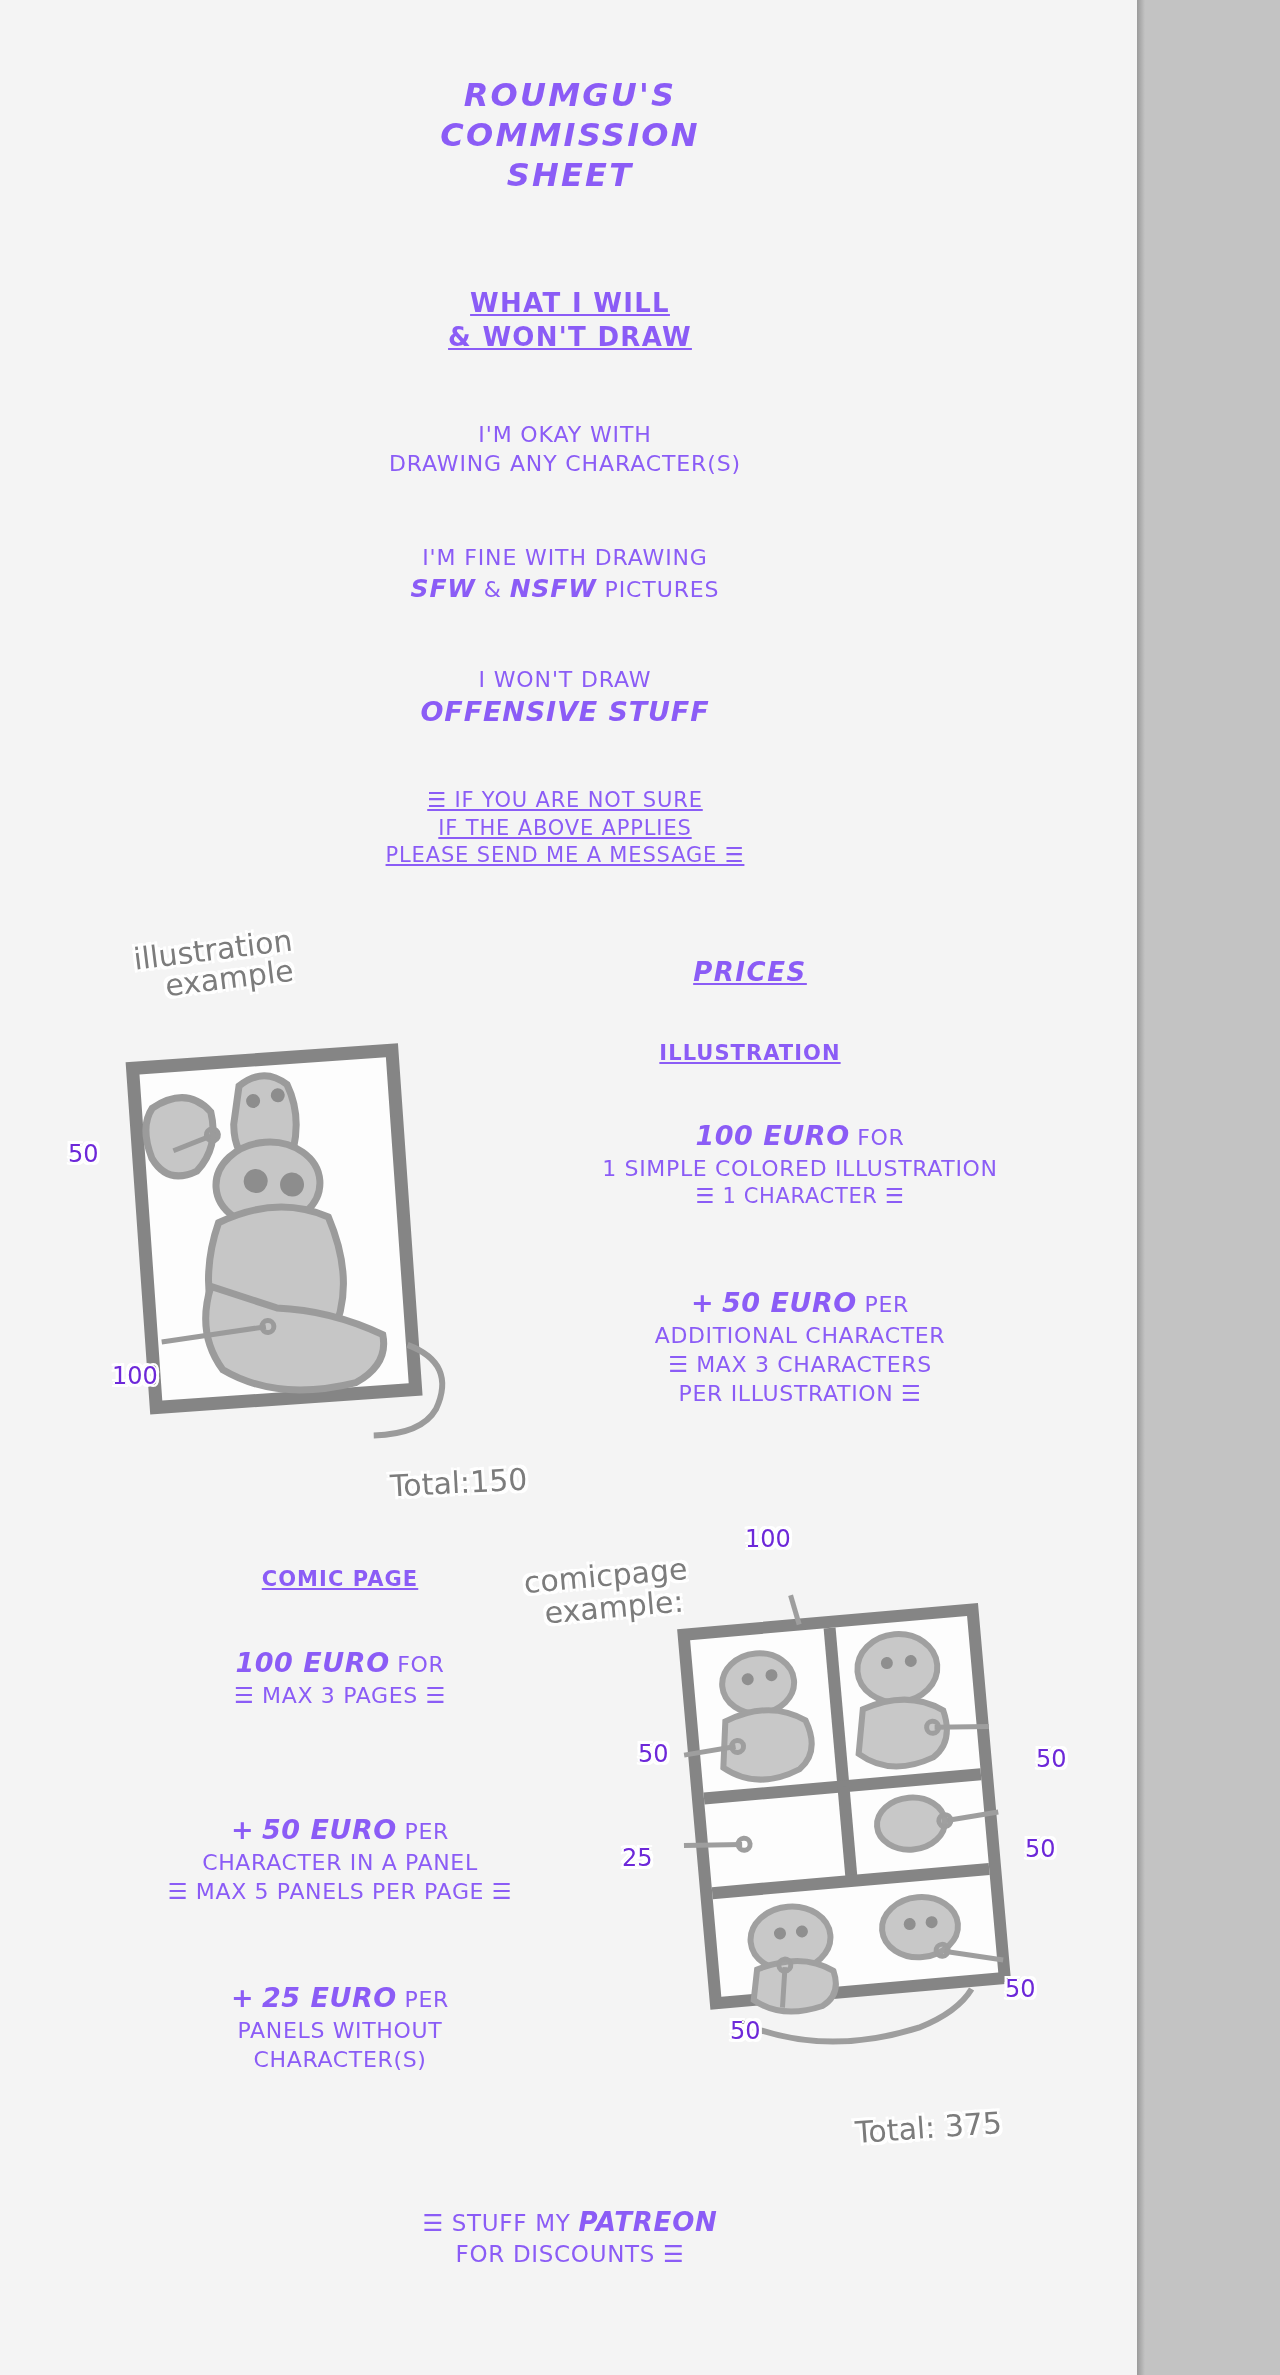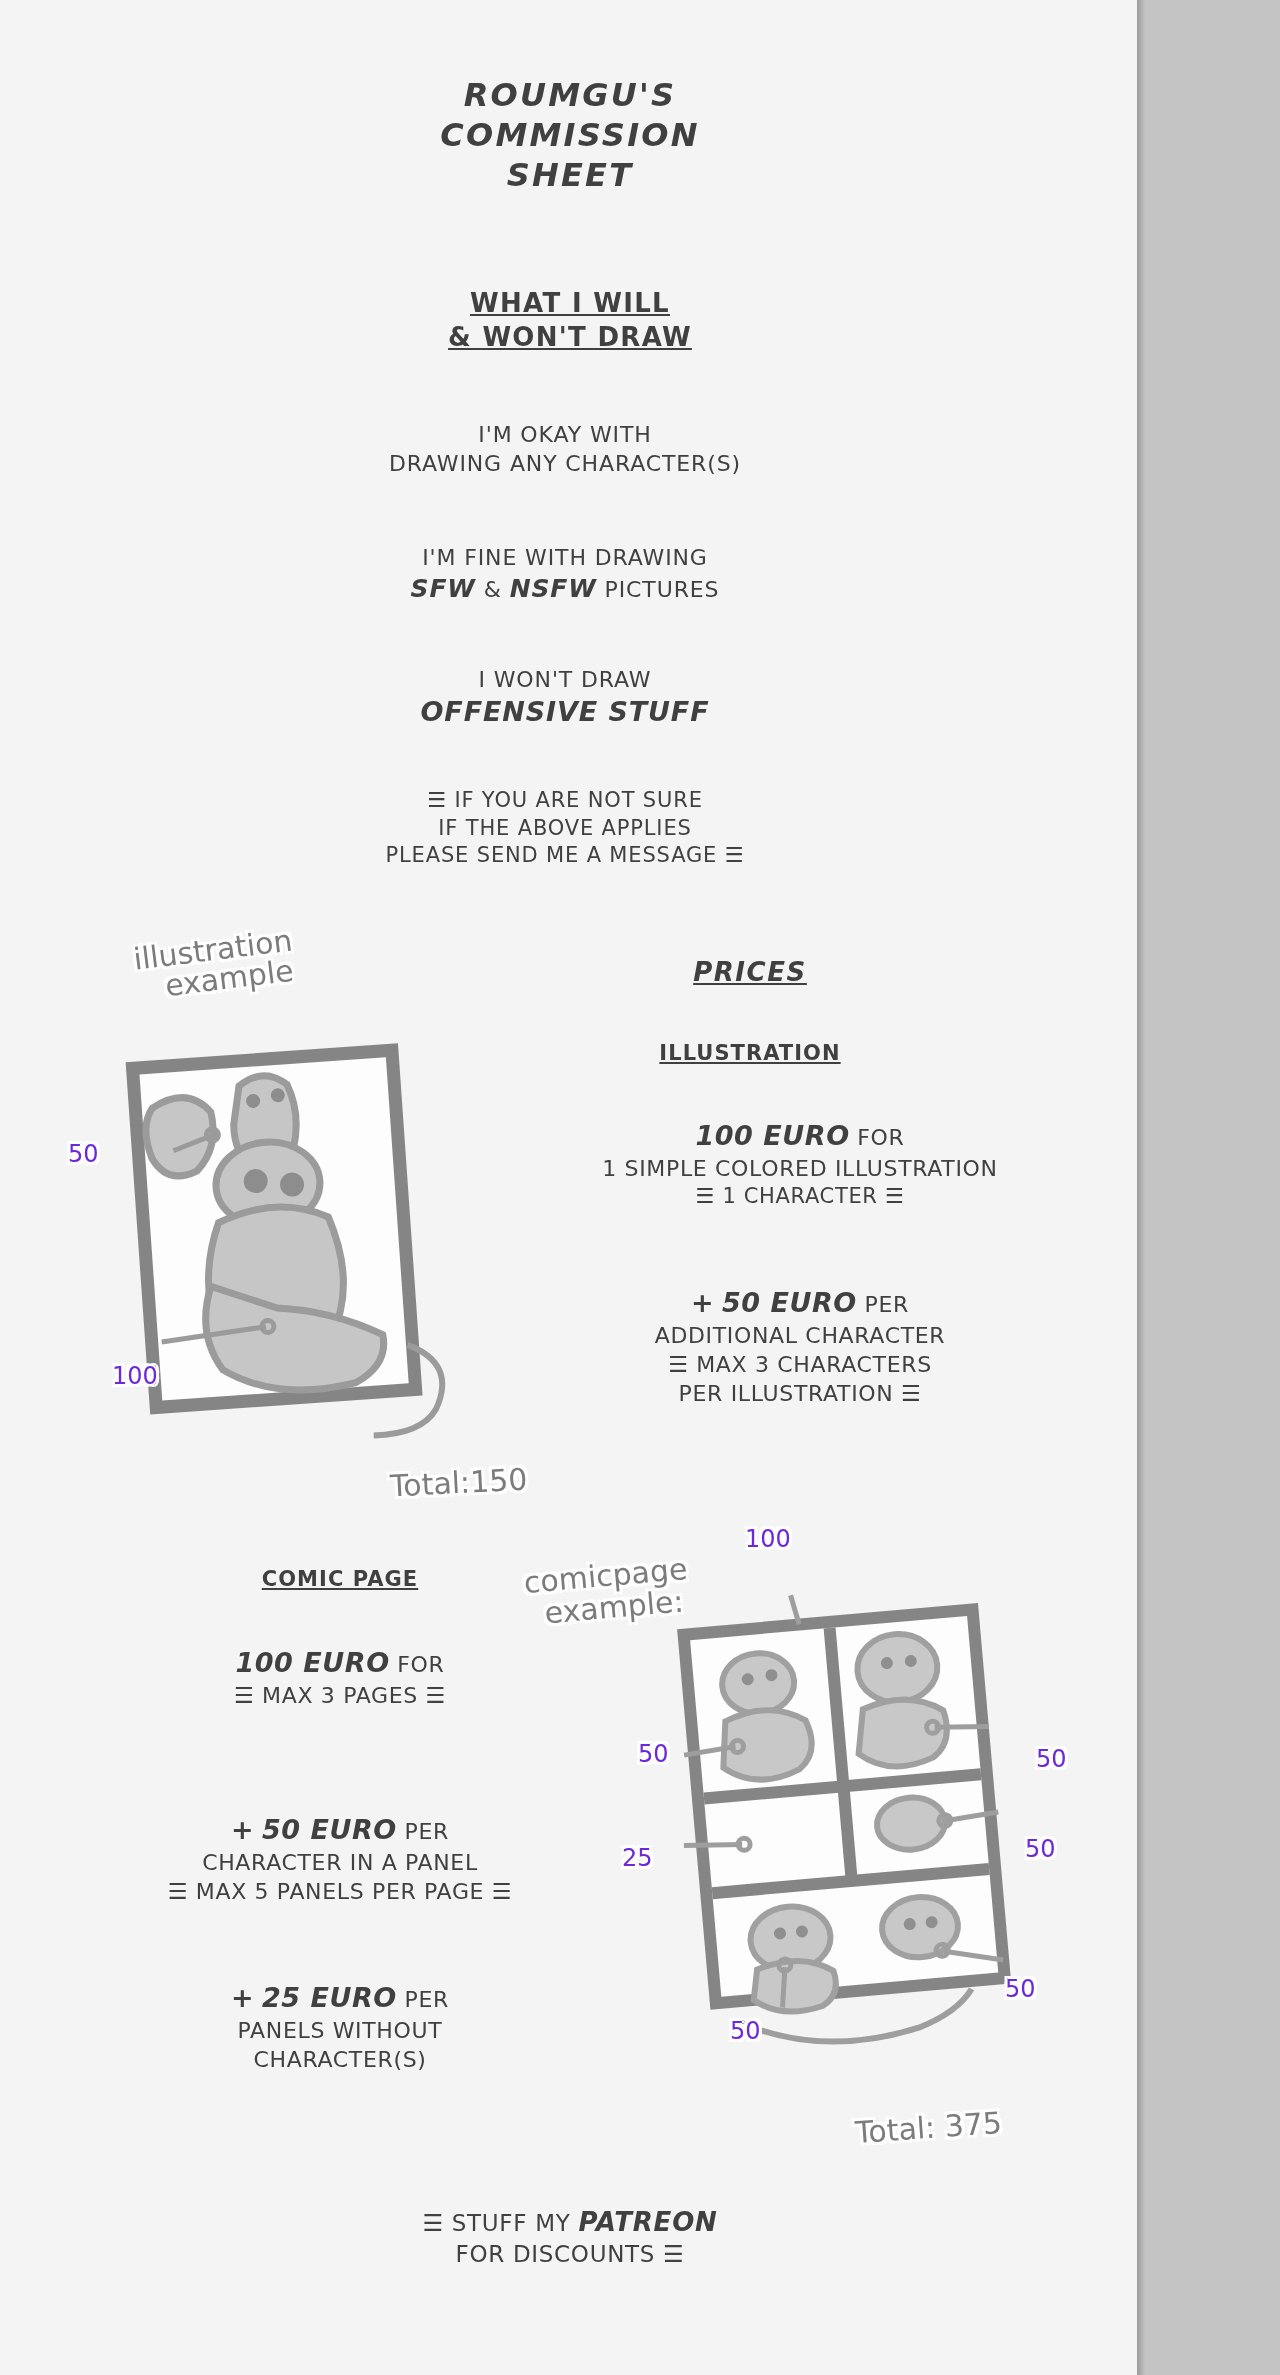--- a/index.html
+++ b/index.html
@@ -36,21 +36,21 @@
   #gutter-edge {
     position: absolute;
     left: 1137px;
     top: 0;
     width: 8px;
     height: 2375px;
     background: linear-gradient(to right, #9a9a9a, #c3c3c3);
   }
 
   .txt {
-    color: #404040;
+    color: #8b5cf6;
     text-align: center;
     line-height: 1.32;
     font-family: "DejaVu Sans", sans-serif;
     letter-spacing: 0.02em;
   }
 
   
   #title {
     position: absolute;
     left: 320px;
@@ -79,21 +79,21 @@
   .block {
     position: absolute;
     width: 740px;
     left: 195px;
     font-size: 22px;
     letter-spacing: 0.04em;
   }
   #blk1 { top: 420px; }
   #blk2 { top: 543px; }
   #blk3 { top: 665px; }
-  #blk4 { top: 787px; font-size: 21px; }
+  #blk4 { top: 787px; font-size: 21px; text-decoration: underline; }
 
   .sz-big { font-size: 25px; font-weight: bold; font-style: italic; }
 
   
   #prices-heading {
     position: absolute;
     left: 600px;
     top: 955px;
     width: 300px;
     font-size: 26px;

